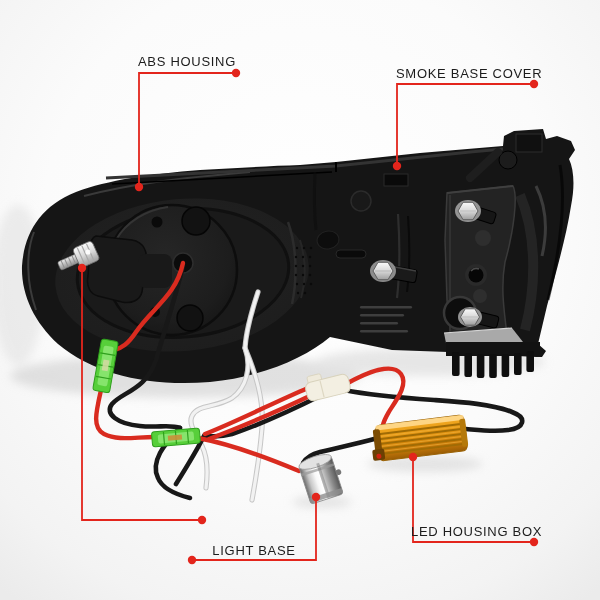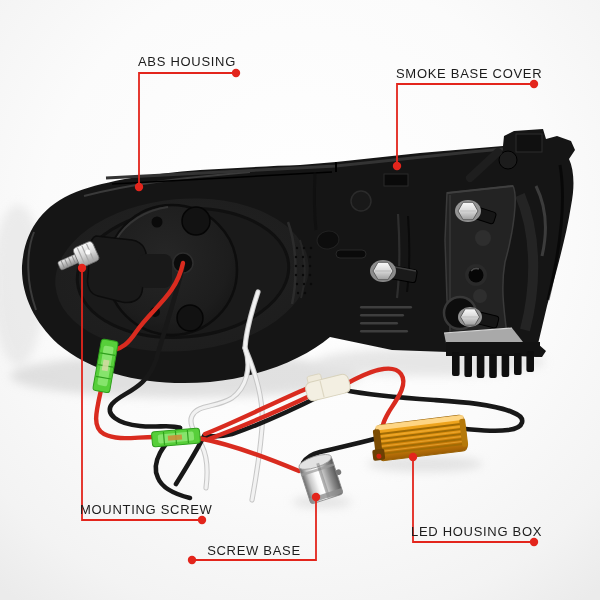--- a/index.html
+++ b/index.html
@@ -321,16 +321,15 @@
     <g>
       <circle cx="413" cy="457" r="4.2" stroke="none"></circle>
       <path d="M 413 457 V 542 H 534" fill="none"></path>
       <circle cx="534" cy="542" r="4.2" stroke="none"></circle>
     </g>
   </g>
 </svg>
 
 <div class="callout-label" style="left:137px;top:55px;width:100px">ABS HOUSING</div>
 <div class="callout-label" style="left:396px;top:67px;width:140px">SMOKE BASE COVER</div>
-<div class="callout-label" style="left:80px;top:503px;width:124px">MOUNTING SCREW</div>
-<div class="callout-label" style="left:190px;top:544px;width:128px">SCREW BASE</div>
+<div class="callout-label" style="left:190px;top:544px;width:128px">LIGHT BASE</div>
 <div class="callout-label" style="left:411px;top:525px;width:124px">LED HOUSING BOX</div>
 </div>
 
 </body></html>

